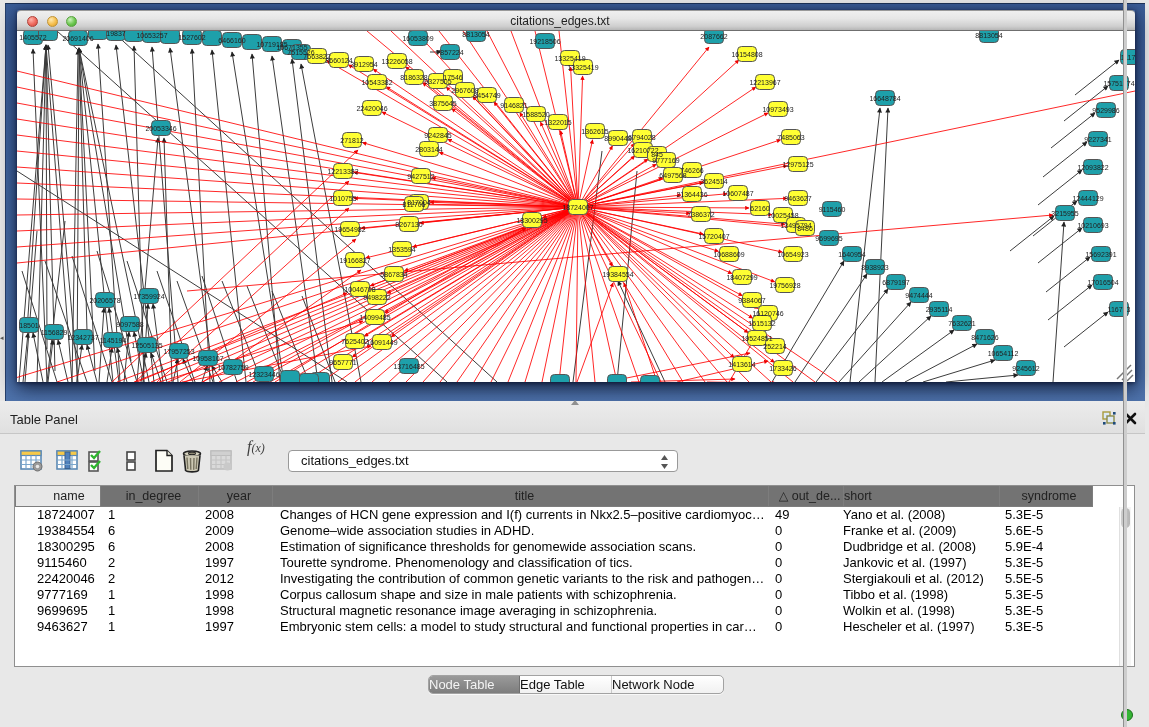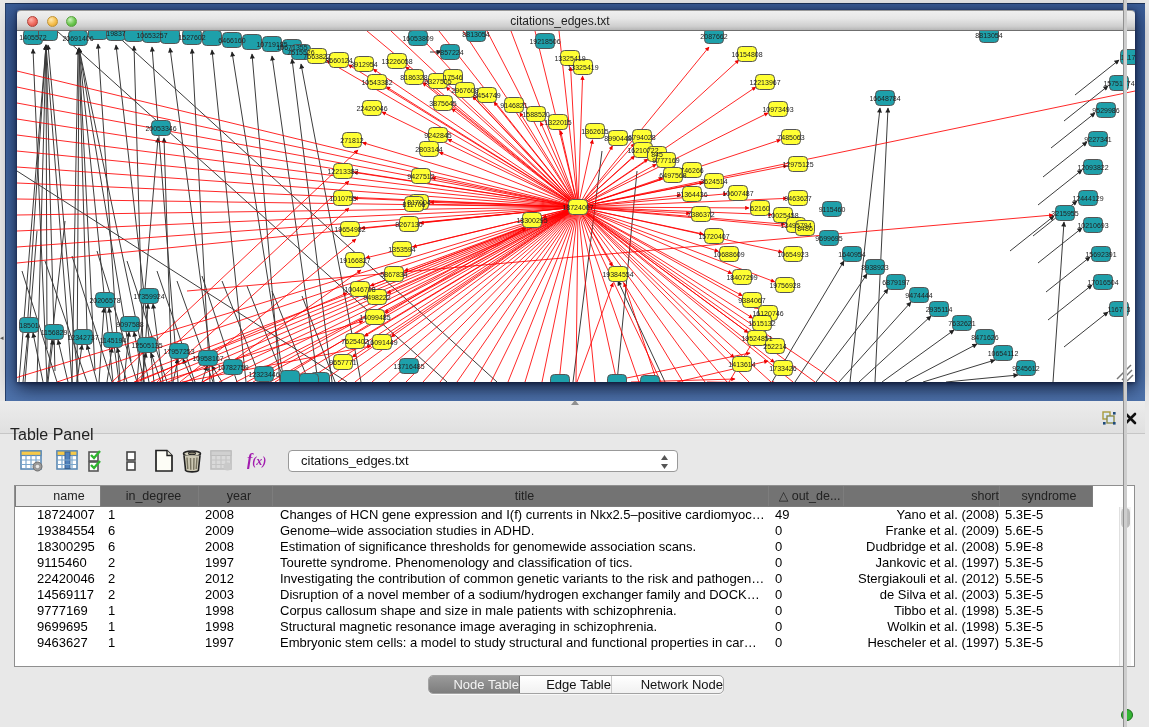--- a/index.html
+++ b/index.html
@@ -16,47 +16,47 @@
 #titlebar .tl{position:absolute;top:15px;width:11px;height:11px;border-radius:50%;margin-top:-5.5px;top:10px}
 .tlr{left:10px;background:radial-gradient(circle at 35% 30%,#ffb3ab,#ee6a5e 55%,#c8463c);border:.5px solid #b04038}
 .tly{left:30px;background:radial-gradient(circle at 35% 30%,#ffe9b0,#f5bf4e 55%,#d79b2e);border:.5px solid #c09334}
 .tlg{left:49px;background:radial-gradient(circle at 35% 30%,#cdf3c0,#6cc74f 55%,#47a436);border:.5px solid #58a23e}
 #wtitle{text-align:center;font-size:12px;color:#222;line-height:20px;padding-right:32px}
 #content{height:351px;background:#fff;overflow:hidden;position:relative}
 
 #panel{position:absolute;left:0;top:401px;width:1145px;height:326px;background:#e8e8e8}
 #phead{height:33px;position:relative;background:linear-gradient(180deg,#ececec,#e0e0e0);
  border-bottom:1px solid #c6c6c6}
-#phead .t{position:absolute;left:10px;top:25px;font-size:16px;color:#222}
+#phead .t{position:absolute;left:10px;top:11px;font-size:13px;color:#222}
 #float-ic{position:absolute;left:1102px;top:411px;width:15px;height:15px}
 #close-x{position:absolute;left:1124px;top:412px}
 #toolbar{position:absolute;left:0;top:434px;width:1145px;height:46px}
 .tbi{position:absolute;top:15px}
 #combo{position:absolute;left:288px;top:16px;width:390px;height:22px;background:#fff;
  border:1px solid #999;border-radius:4px;font-size:13px;color:#111;line-height:20px;padding-left:12px}
 #combo .arr{position:absolute;right:8px;top:3px}
 #tablebox{position:absolute;left:14px;top:485px;width:1121px;height:182px;background:#fff;
  border:1px solid #8f8f8f}
 table{border-collapse:collapse;table-layout:fixed;font-size:13px;color:#000}
 #thdr th{height:20px;font-weight:normal;font-size:12.5px;color:#222;
  border-right:1px solid #7d7d7d;border-bottom:1px solid #7d7d7d;background:#737373;
  overflow:hidden;white-space:nowrap}
 #thdr th.g{background:#e8e8e8;border-left:1px solid #7d7d7d}
 td{height:16px;padding:0;overflow:hidden;white-space:nowrap;font-size:13px}
 .c1{width:85px;padding-left:22px}.c2{width:98px;padding-left:8px}.c3{width:74px;padding-left:7px}
-.c4{width:496px;padding-left:8px}.c5{width:75px;padding-left:7px}.c6{width:156px;text-align:right}
+.c4{width:496px;padding-left:8px}.c5{width:75px;padding-left:7px}.c6{width:156px;text-align:left}
 .c7{width:93px;padding-left:6px}
 #vsb{position:absolute;right:3px;top:21px;width:12px;height:159px;background:#f5f5f5;
  border-left:1px solid #e0e0e0}
 #vsb .th{position:absolute;left:1px;top:1px;width:9px;height:20px;border-radius:5px;
  background:linear-gradient(90deg,#cfcfcf,#b5b5b5)}
 #tabs{position:absolute;left:428px;top:675px;width:296px;height:19px;border:1px solid #a2a2a2;
  border-radius:5px;background:linear-gradient(180deg,#ffffff,#f1f1f1);display:flex;
  box-shadow:0 1px 0 rgba(255,255,255,.7)}
-#tabs .seg{flex:0 0 92px;text-align:right;font-size:13px;line-height:17px;color:#111;
+#tabs .seg{flex:0 0 92px;text-align:left;font-size:13px;line-height:17px;color:#111;
  border-right:1px solid #c9c9c9}
 #tabs .seg:last-child{border-right:none}
 #tabs .sel{background:linear-gradient(180deg,#9a9a9a,#7d7d7d);color:#f4f4f4;
  border-radius:4px 0 0 4px;border-right:1px solid #6f6f6f}
 #status{position:absolute;right:33px;top:748px;font-size:12px;color:#111}
 #memdot{position:absolute;left:1121px;top:709px;width:12px;height:12px;border-radius:50%;
  background:#35b535;border:1px solid #1d6b1d}
 #divider{position:absolute;left:571px;top:400px;z-index:5;width:0;height:0;border-left:4px solid transparent;
  border-right:4px solid transparent;border-bottom:5px solid #909090}
 #larrow{position:absolute;left:0;top:334px;font-size:7px;color:#555}
@@ -662,21 +662,21 @@
         <path d="M7 8.5l.8 11.5M10.5 9l.3 11.7M14 9l-.3 11.7M17 8.5l-.8 11.5" stroke="#77735f" stroke-width="1.4" fill="none"></path>
       </svg>
       <svg class="tbi" style="left:210px" width="24" height="24" viewBox="0 0 24 24">
         <g opacity=".55">
           <rect x="1" y="2" width="20" height="18" fill="#cfcfcf" stroke="#9a9a9a" stroke-width="1.6"></rect>
           <rect x="1" y="2" width="20" height="4.5" fill="#bdbdbd" stroke="#9a9a9a"></rect>
           <path d="M1 11h20M1 15.5h20M6 6.5v13M11 6.5v13M16 6.5v13" stroke="#a8a8a8" stroke-width="1.2" fill="none"></path>
           <circle cx="17.5" cy="17.5" r="4" fill="#b0b0b0"></circle>
         </g>
       </svg>
-      <div class="tbi" style="left:247px;top:17px;font-family:'Liberation Serif',serif;font-style:italic;font-weight:bold;font-size:16px;color:#a21caf">f<span style="font-size:12px">(x)</span></div>
+      <div class="tbi" style="left:247px;top:4px;font-family:'Liberation Serif',serif;font-style:italic;font-weight:normal;font-size:16px;color:#404040">f<span style="font-size:12px">(x)</span></div>
    <div id="combo">citations_edges.txt<svg class="arr" width="9" height="16" viewBox="0 0 9 16">
           <path d="M4.5 1L8 6H1z" fill="#555"></path>
           <path d="M4.5 15L1 10h7z" fill="#555"></path>
         </svg></div>
  </div>
  <div id="tablebox">
   <table id="thdr">
         <tbody>
           <tr>
     <th class="c1 g">name</th>
@@ -710,48 +710,39 @@
             <td class="c6">Franke et al. (2009)</td>
             <td class="c7">5.6E-5</td>
           </tr>
 <tr>
             <td class="c1">18300295</td>
             <td class="c2">6</td>
             <td class="c3">2008</td>
             <td class="c4">Estimation of significance thresholds for genomewide association scans.</td>
             <td class="c5">0</td>
             <td class="c6">Dudbridge et al. (2008)</td>
-            <td class="c7">5.9E-8</td>
+            <td class="c7">5.9E-4</td>
           </tr>
 <tr>
             <td class="c1">9115460</td>
             <td class="c2">2</td>
             <td class="c3">1997</td>
             <td class="c4">Tourette syndrome. Phenomenology and classification of tics.</td>
             <td class="c5">0</td>
             <td class="c6">Jankovic et al. (1997)</td>
             <td class="c7">5.3E-5</td>
           </tr>
 <tr>
             <td class="c1">22420046</td>
             <td class="c2">2</td>
             <td class="c3">2012</td>
             <td class="c4">Investigating the contribution of common genetic variants to the risk and pathogen…</td>
             <td class="c5">0</td>
             <td class="c6">Stergiakouli et al. (2012)</td>
             <td class="c7">5.5E-5</td>
-          </tr>
-<tr>
-            <td class="c1">14569117</td>
-            <td class="c2">2</td>
-            <td class="c3">2003</td>
-            <td class="c4">Disruption of a novel member of a sodium/hydrogen exchanger family and DOCK…</td>
-            <td class="c5">0</td>
-            <td class="c6">de Silva et al. (2003)</td>
-            <td class="c7">5.3E-5</td>
           </tr>
 <tr>
             <td class="c1">9777169</td>
             <td class="c2">1</td>
             <td class="c3">1998</td>
             <td class="c4">Corpus callosum shape and size in male patients with schizophrenia.</td>
             <td class="c5">0</td>
             <td class="c6">Tibbo et al. (1998)</td>
             <td class="c7">5.3E-5</td>
           </tr>

